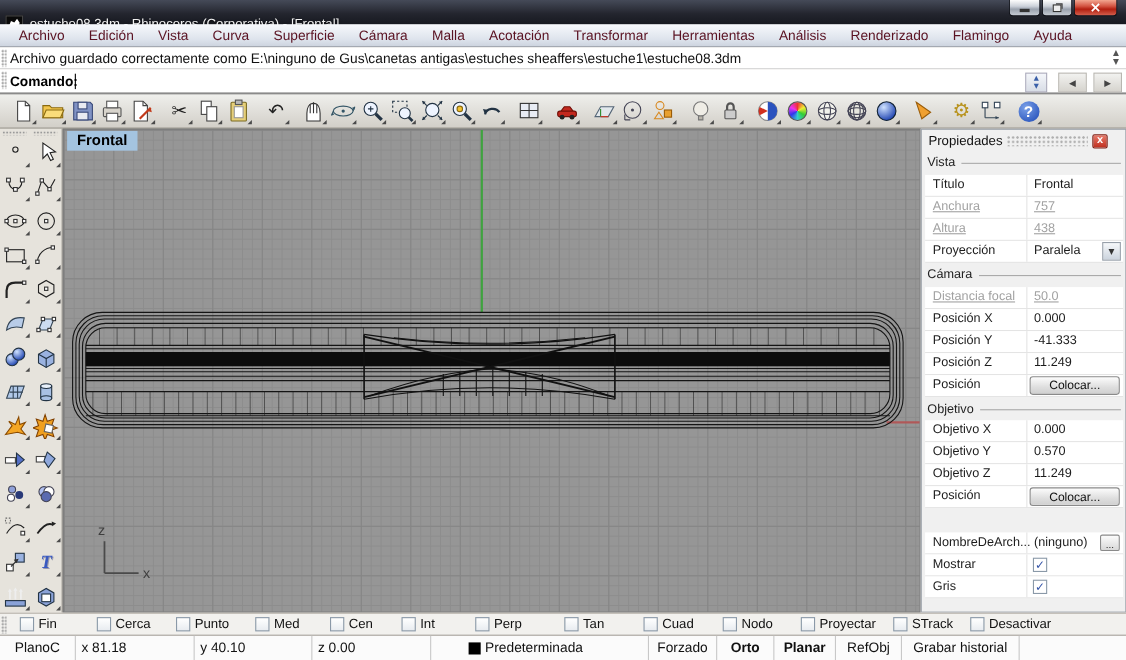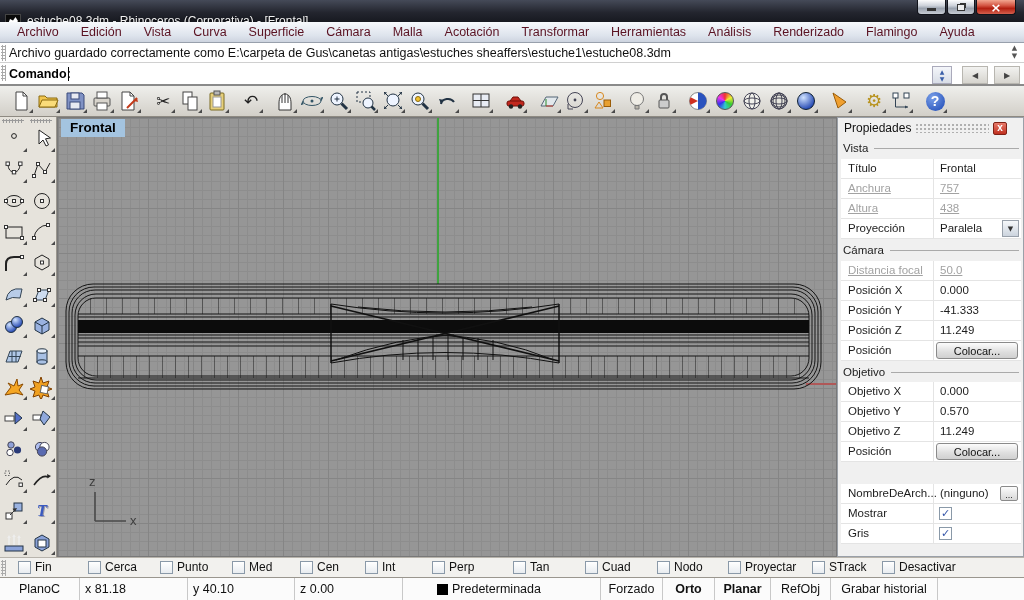--- a/index.html
+++ b/index.html
@@ -168,21 +168,21 @@
     <span class="menu-item">Transformar</span>
     <span class="menu-item">Herramientas</span>
     <span class="menu-item">Análisis</span>
     <span class="menu-item">Renderizado</span>
     <span class="menu-item">Flamingo</span>
     <span class="menu-item">Ayuda</span>
   </div>
 
   <div id="cmd-history" class="abs">
     <span class="cmd-grip"></span>
-    <span id="cmd-history-text">Archivo guardado correctamente como E:\carpeta de Gus\canetas antigas\estuches sheaffers\estuche1\estuche08.3dm</span>
+    <span id="cmd-history-text">Archivo guardado correctamente como E:\ninguno de Gus\canetas antigas\estuches sheaffers\estuche1\estuche08.3dm</span>
   </div>
   <div id="cmd-line" class="abs">
     <span class="cmd-grip"></span>
     <span id="cmd-prompt">Comando:</span>
     <span id="cmd-caret"></span>
   </div>
   <span id="hist-scroll">
     <span class="glyph">▲</span>
     <span class="glyph">▼</span>
   </span>
@@ -774,21 +774,21 @@
         <span class="cb"></span>
         <span>STrack</span>
       </label>
     <label class="os" style="left:882px">
         <span class="cb"></span>
         <span>Desactivar</span>
       </label>
   </div>
 
   <div id="statusbar" class="abs">
-    <span class="scell scenter" style="width:80px">PlanoC</span>
+    <span class="scell scenter" style="width:69px">PlanoC</span>
     <span class="scell spad" style="width:108px">x 81.18</span>
     <span class="scell spad" style="width:107px">y 40.10</span>
     <span class="scell spad" style="width:108px">z 0.00</span>
     <span class="scell" style="width:198px">
         <span id="swatch"></span>
         <span>Predeterminada</span>
       </span>
     <span class="scell scenter" style="width:62px">Forzado</span>
     <span class="scell scenter sbold" style="width:52px">Orto</span>
     <span class="scell scenter sbold" style="width:56px">Planar</span>

